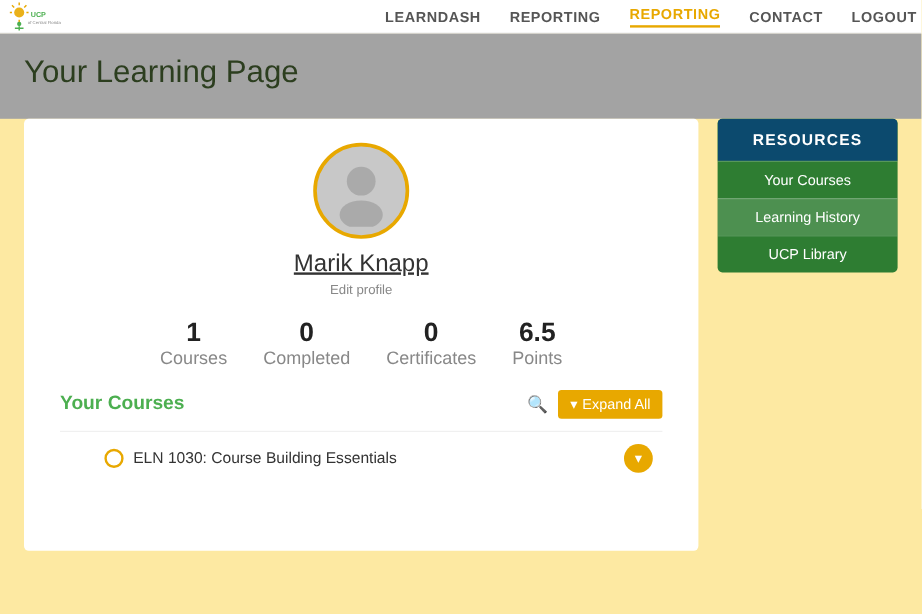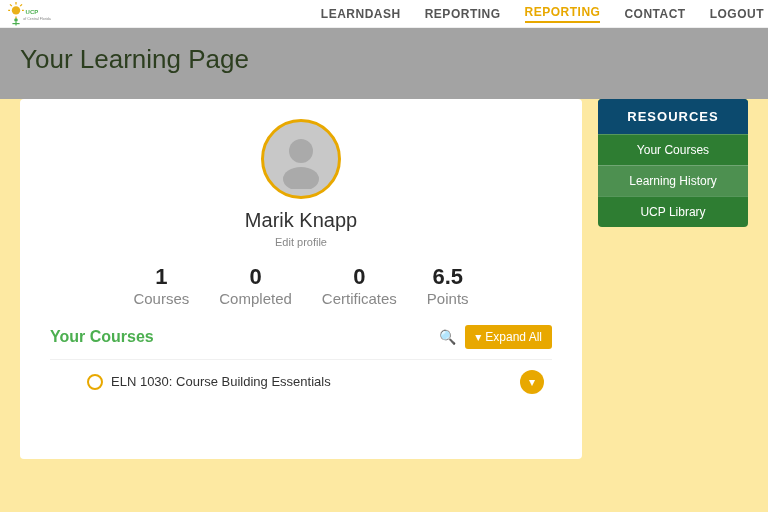--- a/index.html
+++ b/index.html
@@ -97,20 +97,21 @@
     }
     .avatar-person-icon {
       width: 60px;
       height: 60px;
     }
     .user-name {
       font-size: 20px;
       font-weight: 400;
       color: #333;
       margin-bottom: 4px;
+      text-decoration: underline;
     }
     .edit-profile {
       font-size: 11px;
       color: #888;
       cursor: pointer;
     }
 
     
     .stats-row {
       display: flex;

